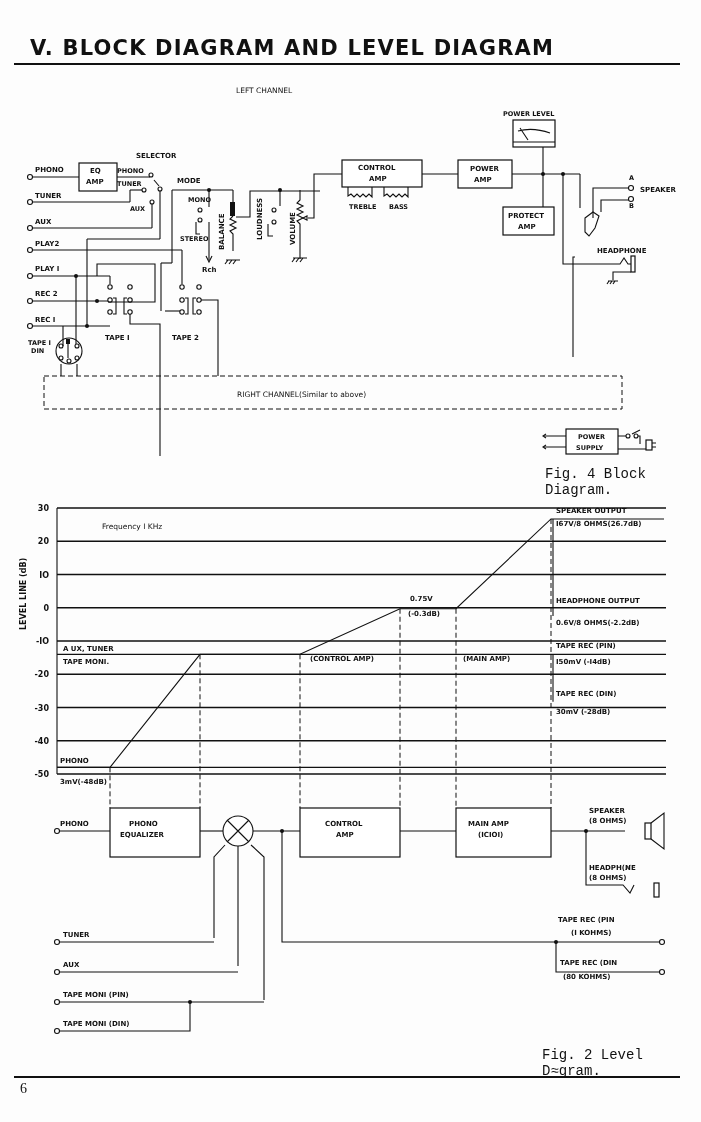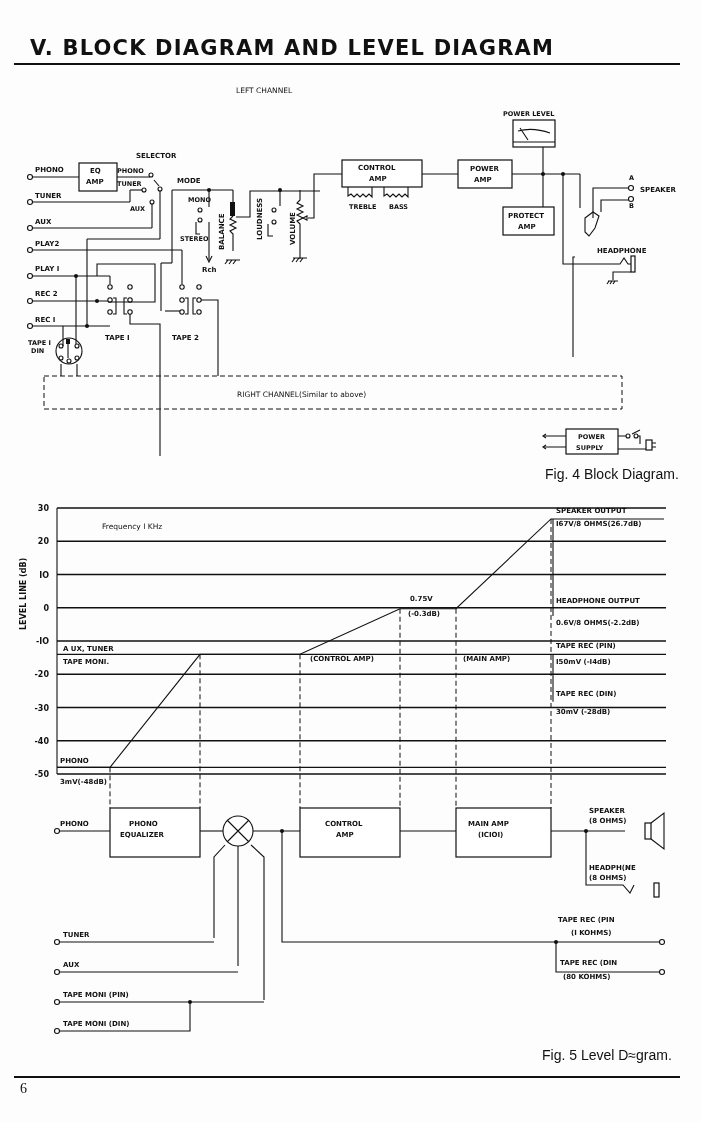--- a/index.html
+++ b/index.html
@@ -1,20 +1,20 @@
 <!DOCTYPE html>
 <html><head>
 <meta charset="utf-8">
 <style>
   html,body{margin:0;padding:0;background:#fdfdfd;}
   body{width:701px;height:1122px;position:relative;overflow:hidden;font-family:"Liberation Sans",sans-serif;color:#111;}
   #page-title{position:absolute;left:14px;top:20px;font-family:"DejaVu Sans",sans-serif;font-weight:bold;font-size:21px;letter-spacing:1.2px;margin:16px;}
   .rule{position:absolute;left:14px;width:666px;height:2px;background:#111;}
   #page-number{position:absolute;left:20px;top:1081px;font-family:"Liberation Serif",serif;font-size:14px;}
-  .caption{position:absolute;font-family:Liberation Sans, sans-serif;font-size:14px;}
+  .caption{position:absolute;font-family:Liberation Mono, monospace;font-size:14px;}
   svg{position:absolute;left:0;top:0;}
   svg text{font-family:"DejaVu Sans",sans-serif;font-size:7px;font-weight:bold;fill:#111;}
   svg .lt{font-weight:normal;font-size:7.5px;}
   svg .ln{stroke:#111;stroke-width:1.1;fill:none;}
   svg .dash{stroke:#111;stroke-width:1;fill:none;stroke-dasharray:5,3;}
   svg .grid{stroke:#111;stroke-width:1.3;}
   svg .dot{fill:#111;}
   svg .term{fill:#fff;stroke:#111;stroke-width:1.1;}
   svg .box{fill:#fff;stroke:#111;stroke-width:1.2;}
 </style>
@@ -372,13 +372,13 @@
     <circle class="dot" cx="556" cy="942" r="2"></circle>
     <circle class="term" cx="662" cy="942" r="2.5"></circle>
     <path class="ln" d="M556,942 v30 h104"></path>
     <circle class="term" cx="662" cy="972" r="2.5"></circle>
     <text x="558" y="922">TAPE REC (PIN</text>
     <text x="571" y="935">(I KOHMS)</text>
     <text x="560" y="965">TAPE REC (DIN</text>
     <text x="563" y="979">(80 KOHMS)</text>
   </g>
 </svg>
-<div class="caption" style="left:542px;top:1047px">Fig. 5 Level D≈gram.</div>
+<div class="caption" style="left:542px;top:1047px">Fig. 2 Level D≈gram.</div>
 
 </body></html>

